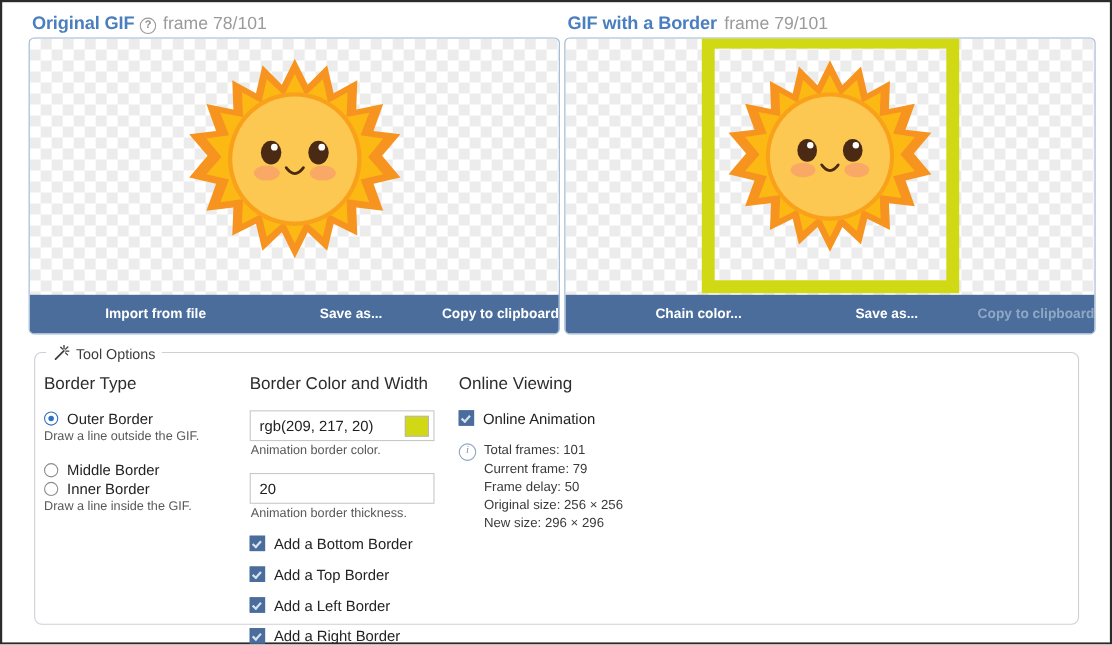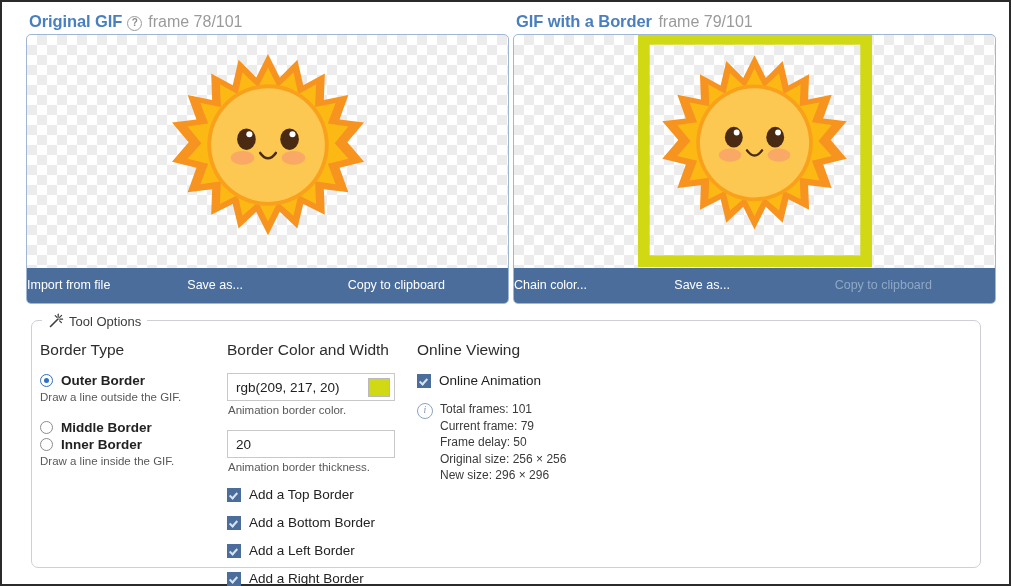--- a/index.html
+++ b/index.html
@@ -91,24 +91,24 @@
   .actionbar {
     position: absolute;
     left: 0; right: 0; bottom: 0;
     height: 35px;
     background: #4a6d9c;
     display: flex;
     align-items: center;
   }
   .actionbar .act {
     flex: 1 1 0;
-    text-align: left;
+    text-align: right;
     color: #ffffff;
     font-size: 12.5px;
-    font-weight: normal;
+    font-weight: bold;
     cursor: pointer;
     text-decoration: none;
     user-select: none;
     line-height: 35px;
   }
   .actionbar .act.disabled {
     color: #91a8c4;
     cursor: default;
   }
 
@@ -183,21 +183,21 @@
   }
   .radio.checked { border-color: #2f6fc4; }
   .radio.checked::after {
     content: "";
     position: absolute;
     left: 2.5px; top: 2.5px;
     width: 5px; height: 5px;
     border-radius: 50%;
     background: #2f6fc4;
   }
-  .radio-label { font-size: 13.5px; color: #222; font-weight: bold; }
+  .radio-label { font-size: 13.5px; color: #222; }
   .hint {
     font-size: 11.5px;
     color: #585858;
     margin: 2px 0 16px 0;
     line-height: 14px;
   }
 
   .text-input {
     box-sizing: border-box;
     width: 168px;
@@ -225,21 +225,21 @@
     cursor: pointer;
   }
   .input-hint {
     font-size: 11.5px;
     color: #585858;
     margin: 3px 0 14px 1px;
   }
 
   .check-row {
     display: flex;
-    align-items: center;
+    align-items: flex-start;
     gap: 8px;
     margin-bottom: 13px;
     cursor: pointer;
   }
   .checkbox {
     width: 14px;
     height: 14px;
     box-sizing: border-box;
     border: 1px solid #4a6d9c;
     background: #4a6d9c;
@@ -421,25 +421,25 @@
         </div>
         <div class="input-hint">Animation border color.</div>
 
         <div class="text-input">
           <span>20</span>
         </div>
         <div class="input-hint">Animation border thickness.</div>
 
         <div class="check-row">
           <span class="checkbox"></span>
-          <span class="check-label">Add a Top Border</span>
+          <span class="check-label">Add a Bottom Border</span>
         </div>
         <div class="check-row">
           <span class="checkbox"></span>
-          <span class="check-label">Add a Bottom Border</span>
+          <span class="check-label">Add a Top Border</span>
         </div>
         <div class="check-row">
           <span class="checkbox"></span>
           <span class="check-label">Add a Left Border</span>
         </div>
         <div class="check-row">
           <span class="checkbox"></span>
           <span class="check-label">Add a Right Border</span>
         </div>
       </div>

